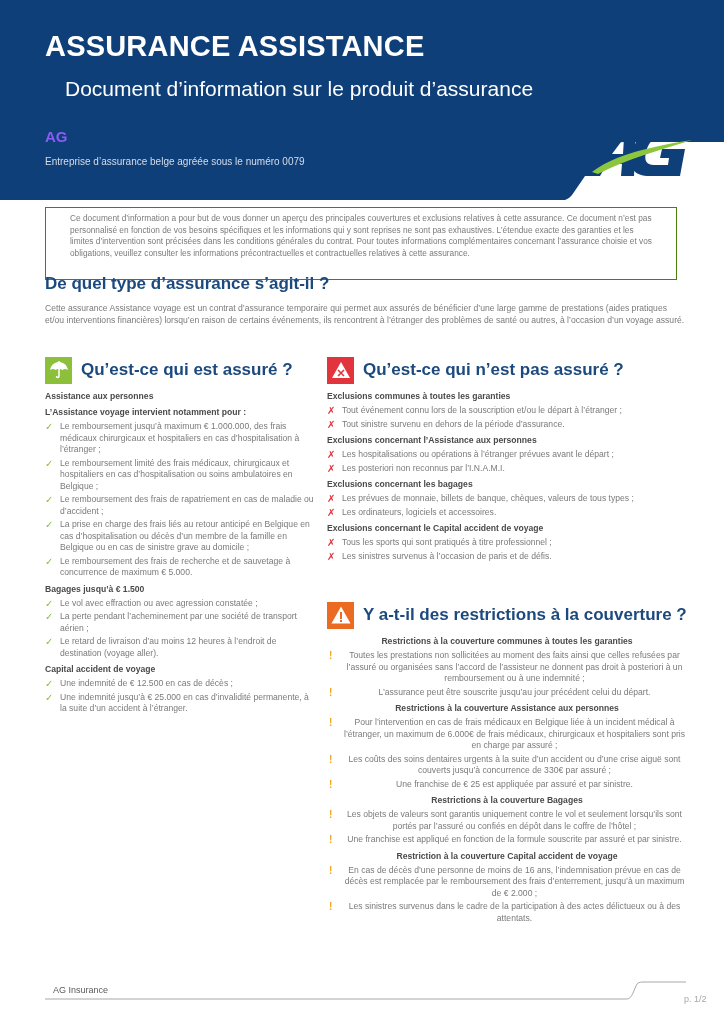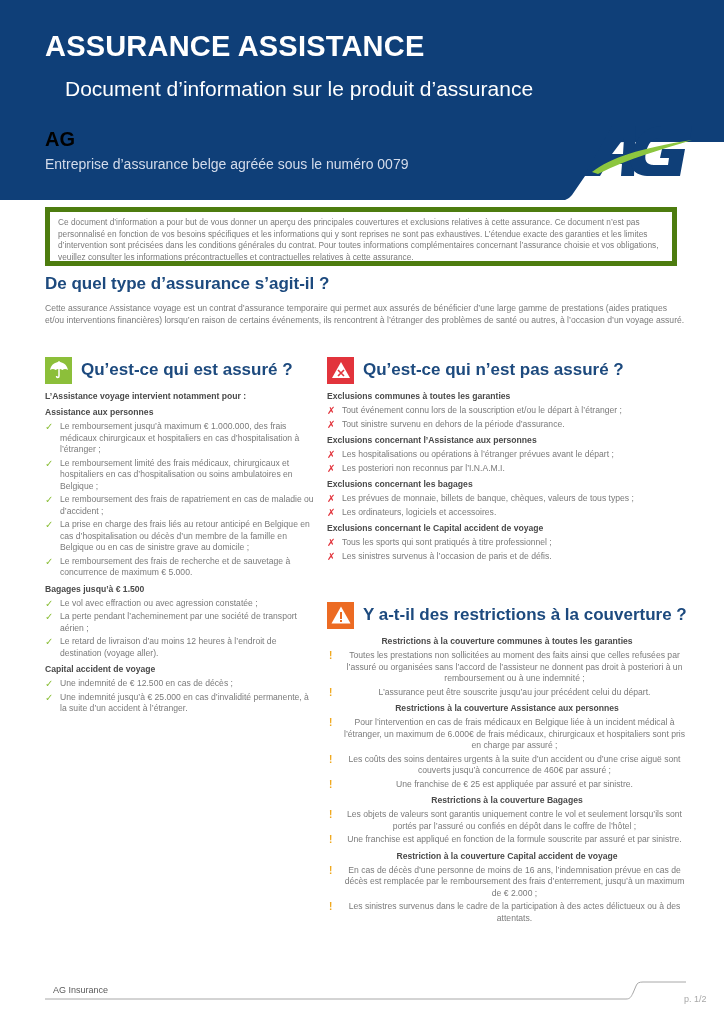--- a/index.html
+++ b/index.html
@@ -5,26 +5,26 @@
   html, body { margin: 0; padding: 0; background: #ffffff; }
   body { width: 724px; height: 1024px; position: relative; overflow: hidden;
          font-family: "Liberation Sans", "DejaVu Sans", sans-serif; color: #6b6b6b; }
 
   .header { position: absolute; left: 0; top: 0; width: 724px; height: 200px; }
   .header svg.bg { position: absolute; left: 0; top: 0; }
   .h-title { position: absolute; left: 45px; top: 30px; font-size: 29px; font-weight: bold;
              color: #ffffff; letter-spacing: 0.2px; font-family: "Liberation Sans", sans-serif; }
   .h-subtitle { position: absolute; left: 45px; top: 77px; font-size: 21px; color: #ffffff;
                 font-family: "Liberation Sans", sans-serif; margin-left: 20px; }
-  .h-company { position: absolute; left: 45px; top: 128px; font-size: 20px; font-weight: bold; color: #000000; }
-  .h-reg { position: absolute; left: 45px; top: 156px; font-size: 14px; color: #d4dceb; }
+  .h-company { position: absolute; left: 45px; top: 128px; font-size: 15px; font-weight: bold; color: #8b5cf6; }
+  .h-reg { position: absolute; left: 45px; top: 156px; font-size: 10px; color: #d4dceb; }
   .logo { position: absolute; left: 580px; top: 118px; width: 120px; height: 60px; }
 
-  .intro-box { position: absolute; left: 45px; top: 207px; width: 632px; height: 59px;
-               border: 5px solid #4d7c0f; box-sizing: border-box; padding: 5px 8px;
+  .intro-box { position: absolute; left: 45px; top: 207px; width: 632px; height: 73px;
+               border: 1px solid #4d7c0f; box-sizing: border-box; padding: 5px 24px;
                font-size: 8.3px; line-height: 11.5px; color: #7a7a7a; }
 
   .type-title { position: absolute; left: 45px; top: 274px; font-size: 17px; font-weight: bold; color: #1d4a7e; }
   .type-text { position: absolute; left: 45px; top: 302px; width: 640px; font-size: 8.6px; line-height: 12px; color: #7a7a7a; }
 
   .col { position: absolute; }
   .col-left { left: 45px; top: 355px; width: 270px; }
   .col-right { left: 327px; top: 355px; width: 360px; }
   .col-right2 { left: 327px; top: 600px; width: 360px; text-align: center; }
 
@@ -75,23 +75,23 @@
   <div class="sec-head">
     <div class="sec-icon" style="background:#8cbf3a;">
       <svg width="22" height="22" viewBox="0 0 22 22">
         <path d="M2 11 C3 5 8 3 11 3 C14 3 19 5 20 11 C18 9.5 16 9.5 14.5 11 C13 9.5 9 9.5 7.5 11 C6 9.5 4 9.5 2 11 Z" fill="#ffffff"></path>
         <line x1="11" y1="2" x2="11" y2="3.5" stroke="#fff" stroke-width="1.3"></line>
         <path d="M11 10 V17 C11 19 8.5 19 8.5 17" stroke="#fff" stroke-width="1.5" fill="none"></path>
       </svg>
     </div>
     <div class="sec-title">Qu’est-ce qui est assuré ?</div>
   </div>
+  <div class="subhead">Assistance aux personnes</div>
+
   <div class="subhead">L’Assistance voyage intervient notamment pour :</div>
-
-  <div class="subhead">Assistance aux personnes</div>
   <div class="item"><span class="mark check">✓</span><span>Le remboursement jusqu’à maximum € 1.000.000, des frais médicaux chirurgicaux et hospitaliers en cas d’hospitalisation à l’étranger ;</span></div>
   <div class="item"><span class="mark check">✓</span><span>Le remboursement limité des frais médicaux, chirurgicaux et hospitaliers en cas d’hospitalisation ou soins ambulatoires en Belgique ;</span></div>
   <div class="item"><span class="mark check">✓</span><span>Le remboursement des frais de rapatriement en cas de maladie ou d’accident ;</span></div>
   <div class="item"><span class="mark check">✓</span><span>La prise en charge des frais liés au retour anticipé en Belgique en cas d’hospitalisation ou décès d’un membre de la famille en Belgique ou en cas de sinistre grave au domicile ;</span></div>
   <div class="item"><span class="mark check">✓</span><span>Le remboursement des frais de recherche et de sauvetage à concurrence de maximum € 5.000.</span></div>
 
   <div class="subhead">Bagages jusqu’à € 1.500</div>
   <div class="item"><span class="mark check">✓</span><span>Le vol avec effraction ou avec agression constatée ;</span></div>
   <div class="item"><span class="mark check">✓</span><span>La perte pendant l’acheminement par une société de transport aérien ;</span></div>
   <div class="item"><span class="mark check">✓</span><span>Le retard de livraison d’au moins 12 heures à l’endroit de destination (voyage aller).</span></div>
@@ -140,21 +140,21 @@
     </div>
     <div class="sec-title">Y a-t-il des restrictions à la couverture ?</div>
   </div>
 
   <div class="subhead">Restrictions à la couverture communes à toutes les garanties</div>
   <div class="item"><span class="mark excl">!</span><span>Toutes les prestations non sollicitées au moment des faits ainsi que celles refusées par l’assuré ou organisées sans l’accord de l’assisteur ne donnent pas droit à posteriori à un remboursement ou à une indemnité ;</span></div>
   <div class="item"><span class="mark excl">!</span><span>L’assurance peut être souscrite jusqu’au jour précédent celui du départ.</span></div>
 
   <div class="subhead">Restrictions à la couverture Assistance aux personnes</div>
   <div class="item"><span class="mark excl">!</span><span>Pour l’intervention en cas de frais médicaux en Belgique liée à un incident médical à l’étranger, un maximum de 6.000€ de frais médicaux, chirurgicaux et hospitaliers sont pris en charge par assuré ;</span></div>
-  <div class="item"><span class="mark excl">!</span><span>Les coûts des soins dentaires urgents à la suite d’un accident ou d’une crise aiguë sont couverts jusqu’à concurrence de 460€ par assuré ;</span></div>
+  <div class="item"><span class="mark excl">!</span><span>Les coûts des soins dentaires urgents à la suite d’un accident ou d’une crise aiguë sont couverts jusqu’à concurrence de 330€ par assuré ;</span></div>
   <div class="item"><span class="mark excl">!</span><span>Une franchise de € 25 est appliquée par assuré et par sinistre.</span></div>
 
   <div class="subhead">Restrictions à la couverture Bagages</div>
   <div class="item"><span class="mark excl">!</span><span>Les objets de valeurs sont garantis uniquement contre le vol et seulement lorsqu’ils sont portés par l’assuré ou confiés en dépôt dans le coffre de l’hôtel ;</span></div>
   <div class="item"><span class="mark excl">!</span><span>Une franchise est appliqué en fonction de la formule souscrite par assuré et par sinistre.</span></div>
 
   <div class="subhead">Restriction à la couverture Capital accident de voyage</div>
   <div class="item"><span class="mark excl">!</span><span>En cas de décès d’une personne de moins de  16 ans, l’indemnisation prévue en cas de décès est remplacée par le remboursement des frais d’enterrement, jusqu’à un maximum de € 2.000 ;</span></div>
   <div class="item"><span class="mark excl">!</span><span>Les sinistres survenus dans le cadre de la participation à des actes délictueux ou à des attentats.</span></div>
 </div>

